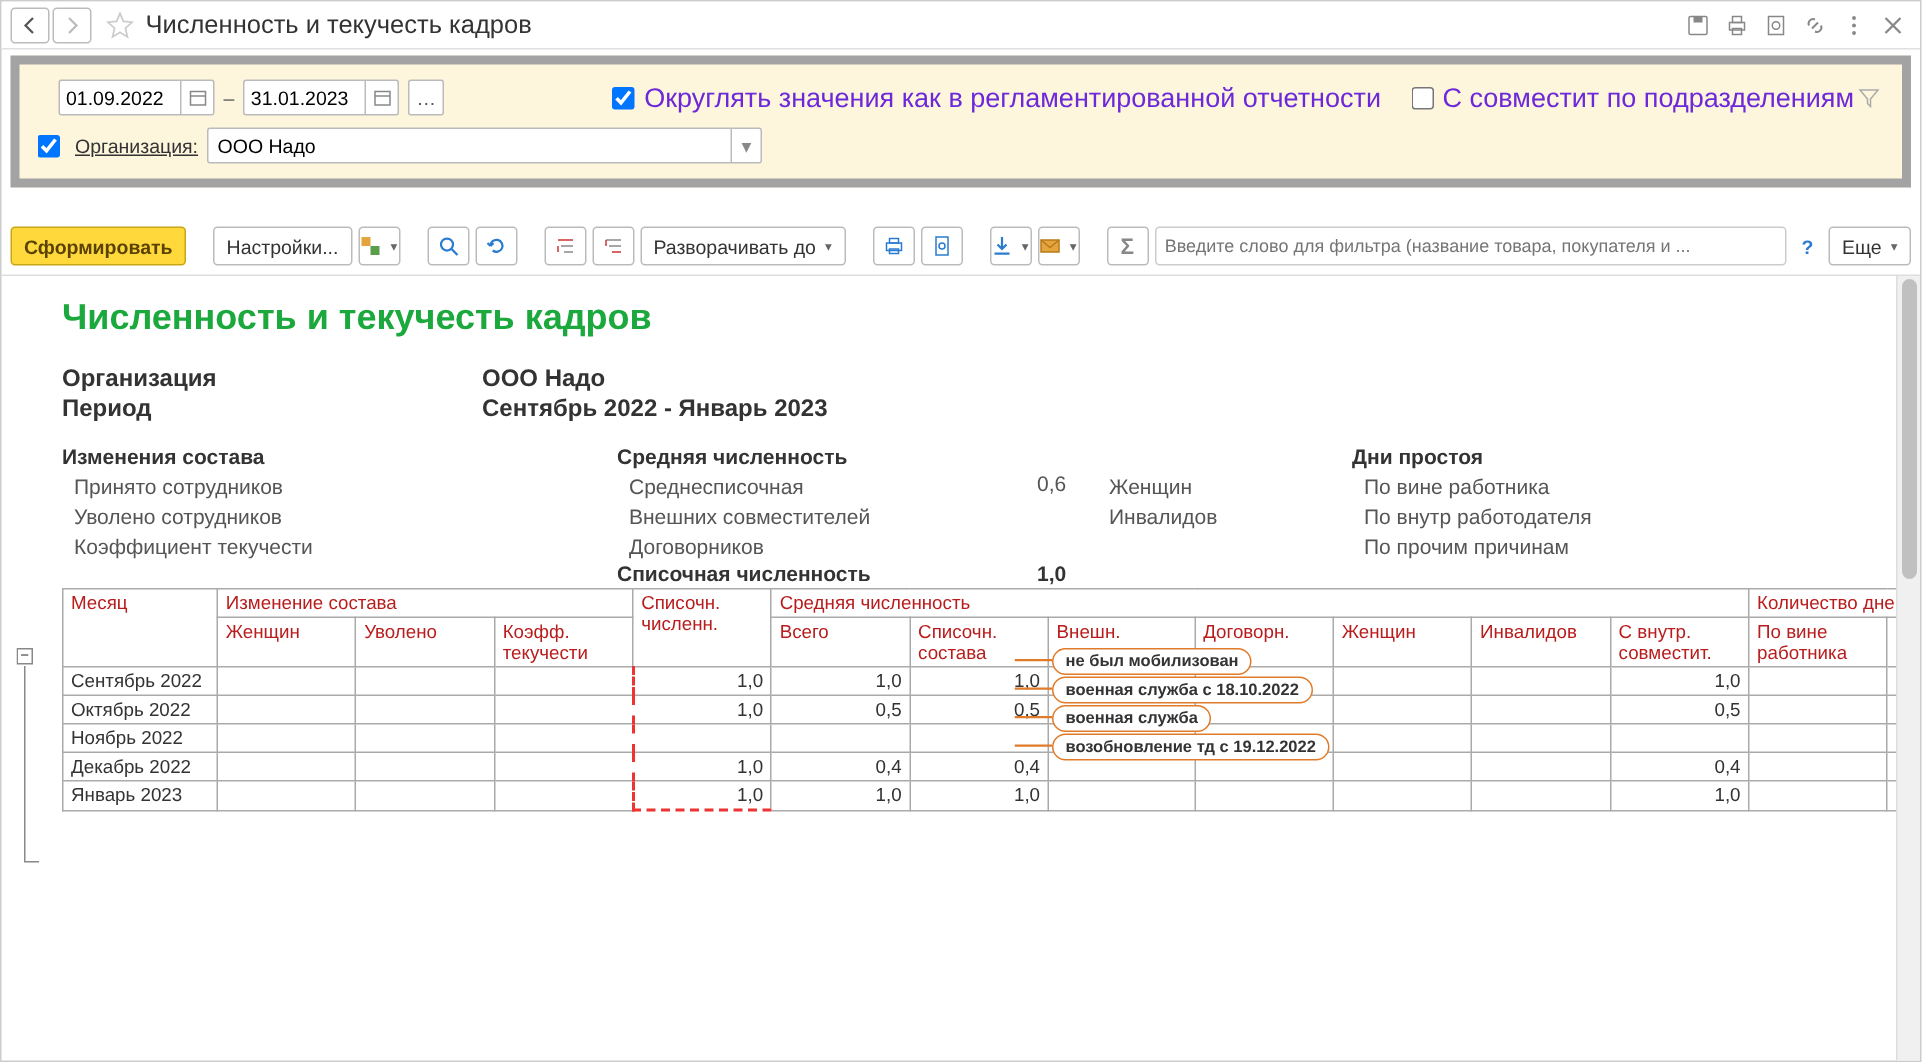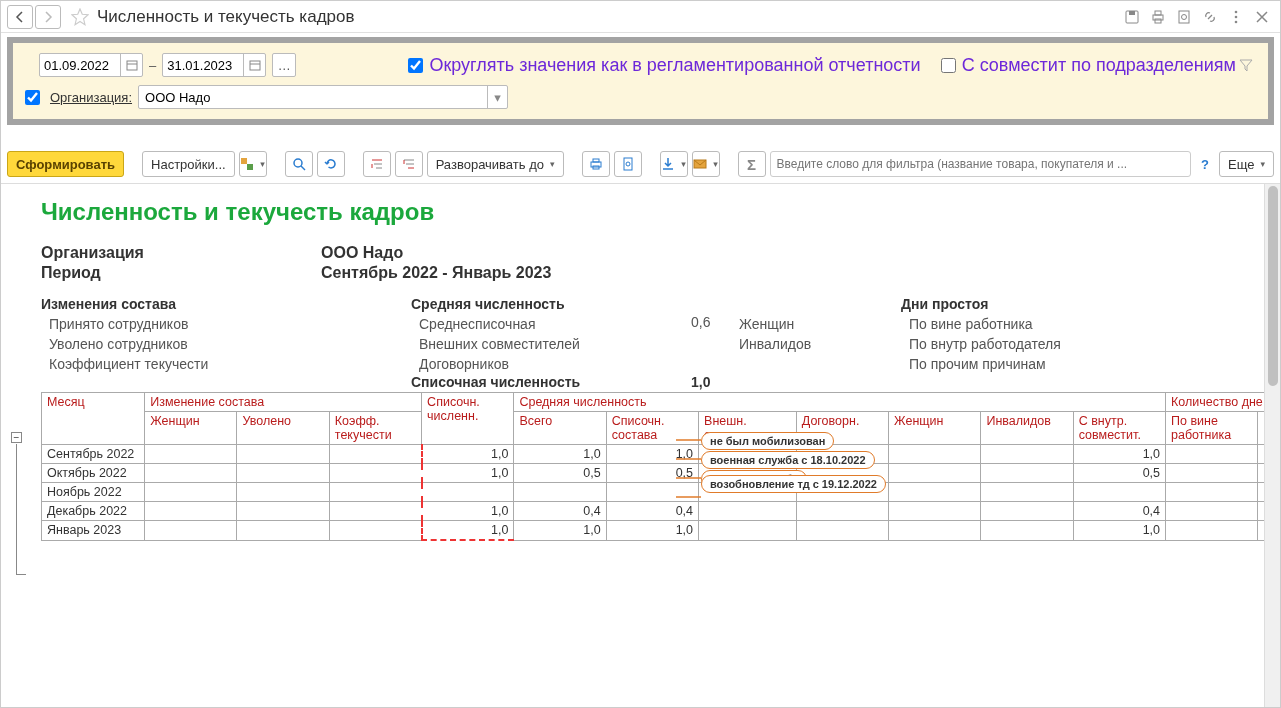--- a/index.html
+++ b/index.html
@@ -561,21 +561,21 @@
           <td class="num">1,0</td>
           <td></td>
               <td></td>
         </tr>
       </tbody>
     </table>
 
     <div class="callout" style="left:660px;top:40px">не был мобилизован</div>
     <div class="callout" style="left:660px;top:59px">военная служба с 18.10.2022</div>
     <div class="callout" style="left:660px;top:78px">военная служба</div>
-    <div class="callout" style="left:660px;top:83px">возобновление тд с 19.12.2022</div>
+    <div class="callout" style="left:660px;top:97px">возобновление тд с 19.12.2022</div>
     <svg style="position:absolute;left:635px;top:40px;pointer-events:none" width="30" height="80">
       <line x1="0" y1="8" x2="25" y2="8" stroke="#e07b2a" stroke-width="1.5"></line>
       <line x1="0" y1="27" x2="25" y2="27" stroke="#e07b2a" stroke-width="1.5"></line>
       <line x1="0" y1="46" x2="25" y2="46" stroke="#e07b2a" stroke-width="1.5"></line>
       <line x1="0" y1="65" x2="25" y2="65" stroke="#e07b2a" stroke-width="1.5"></line>
     </svg>
     </div>
   </div>
 
   <div class="scrollbar-v">

